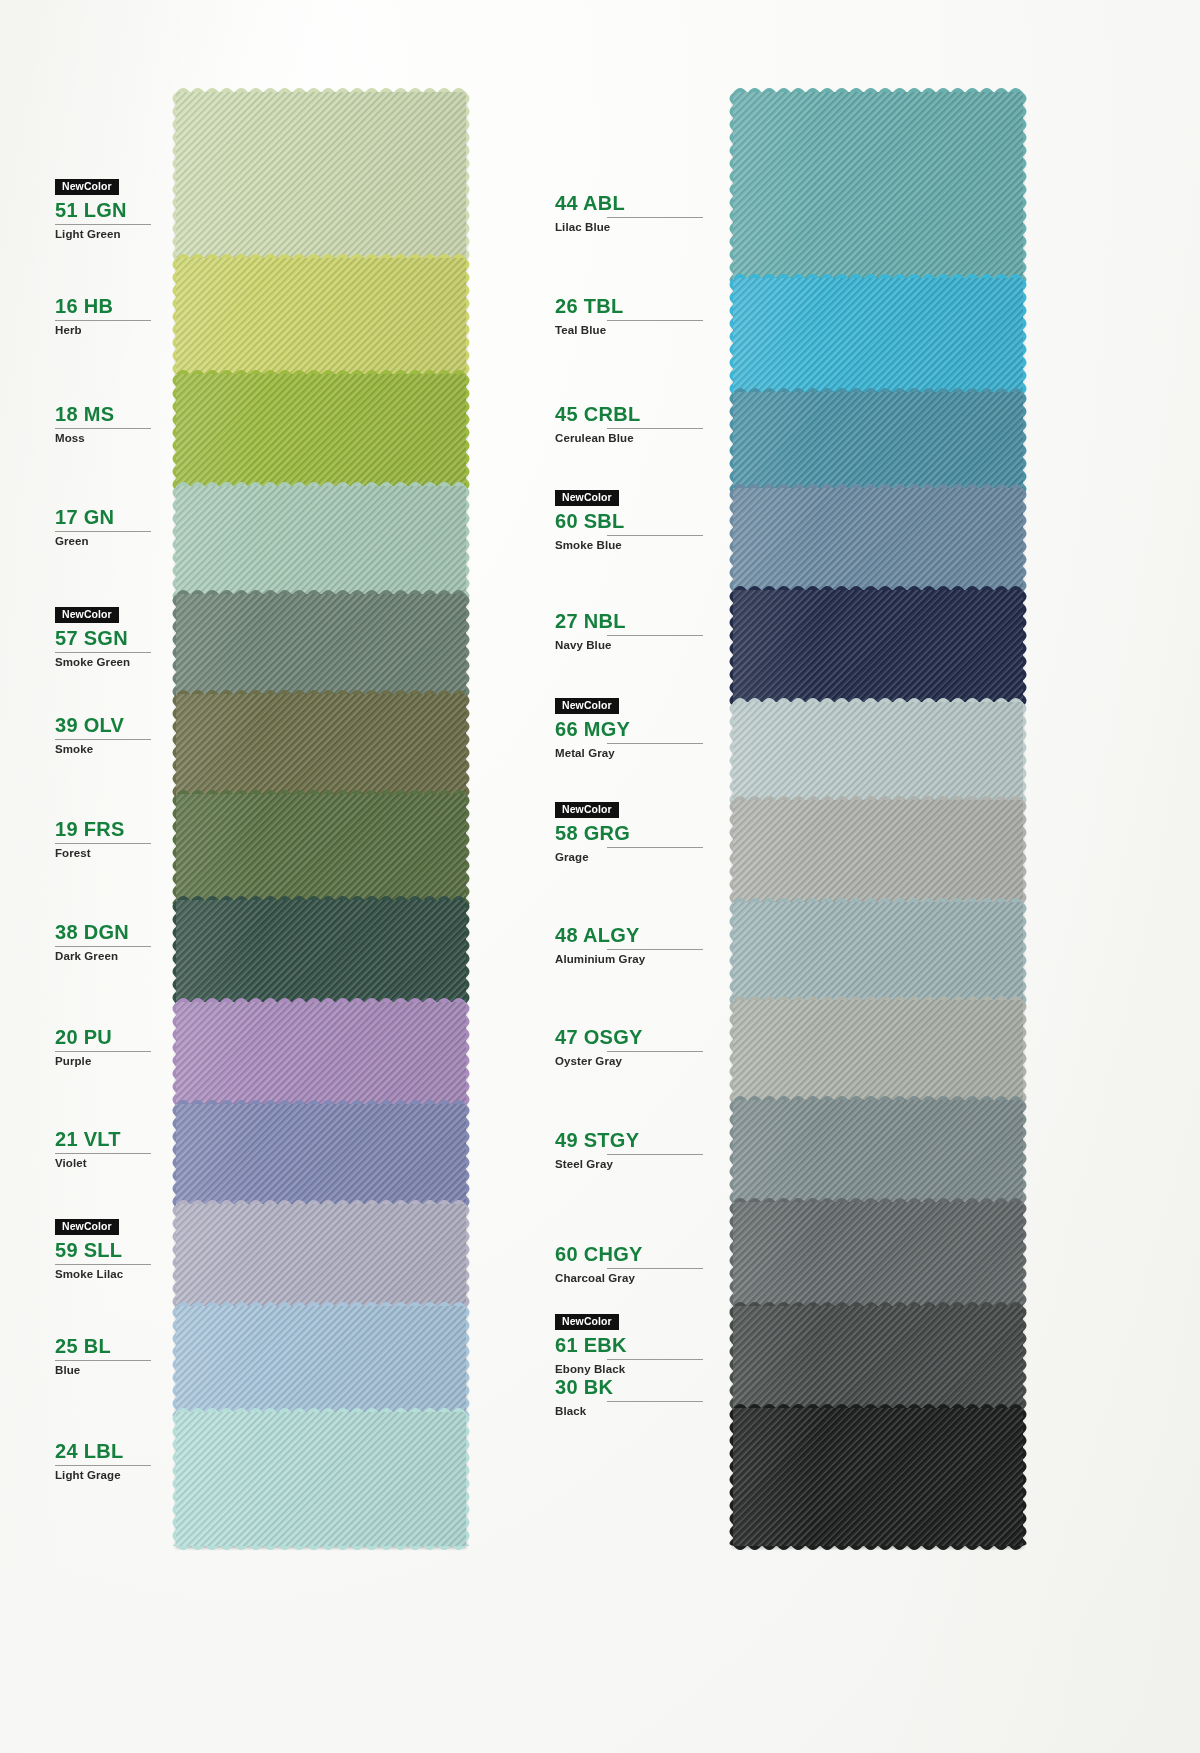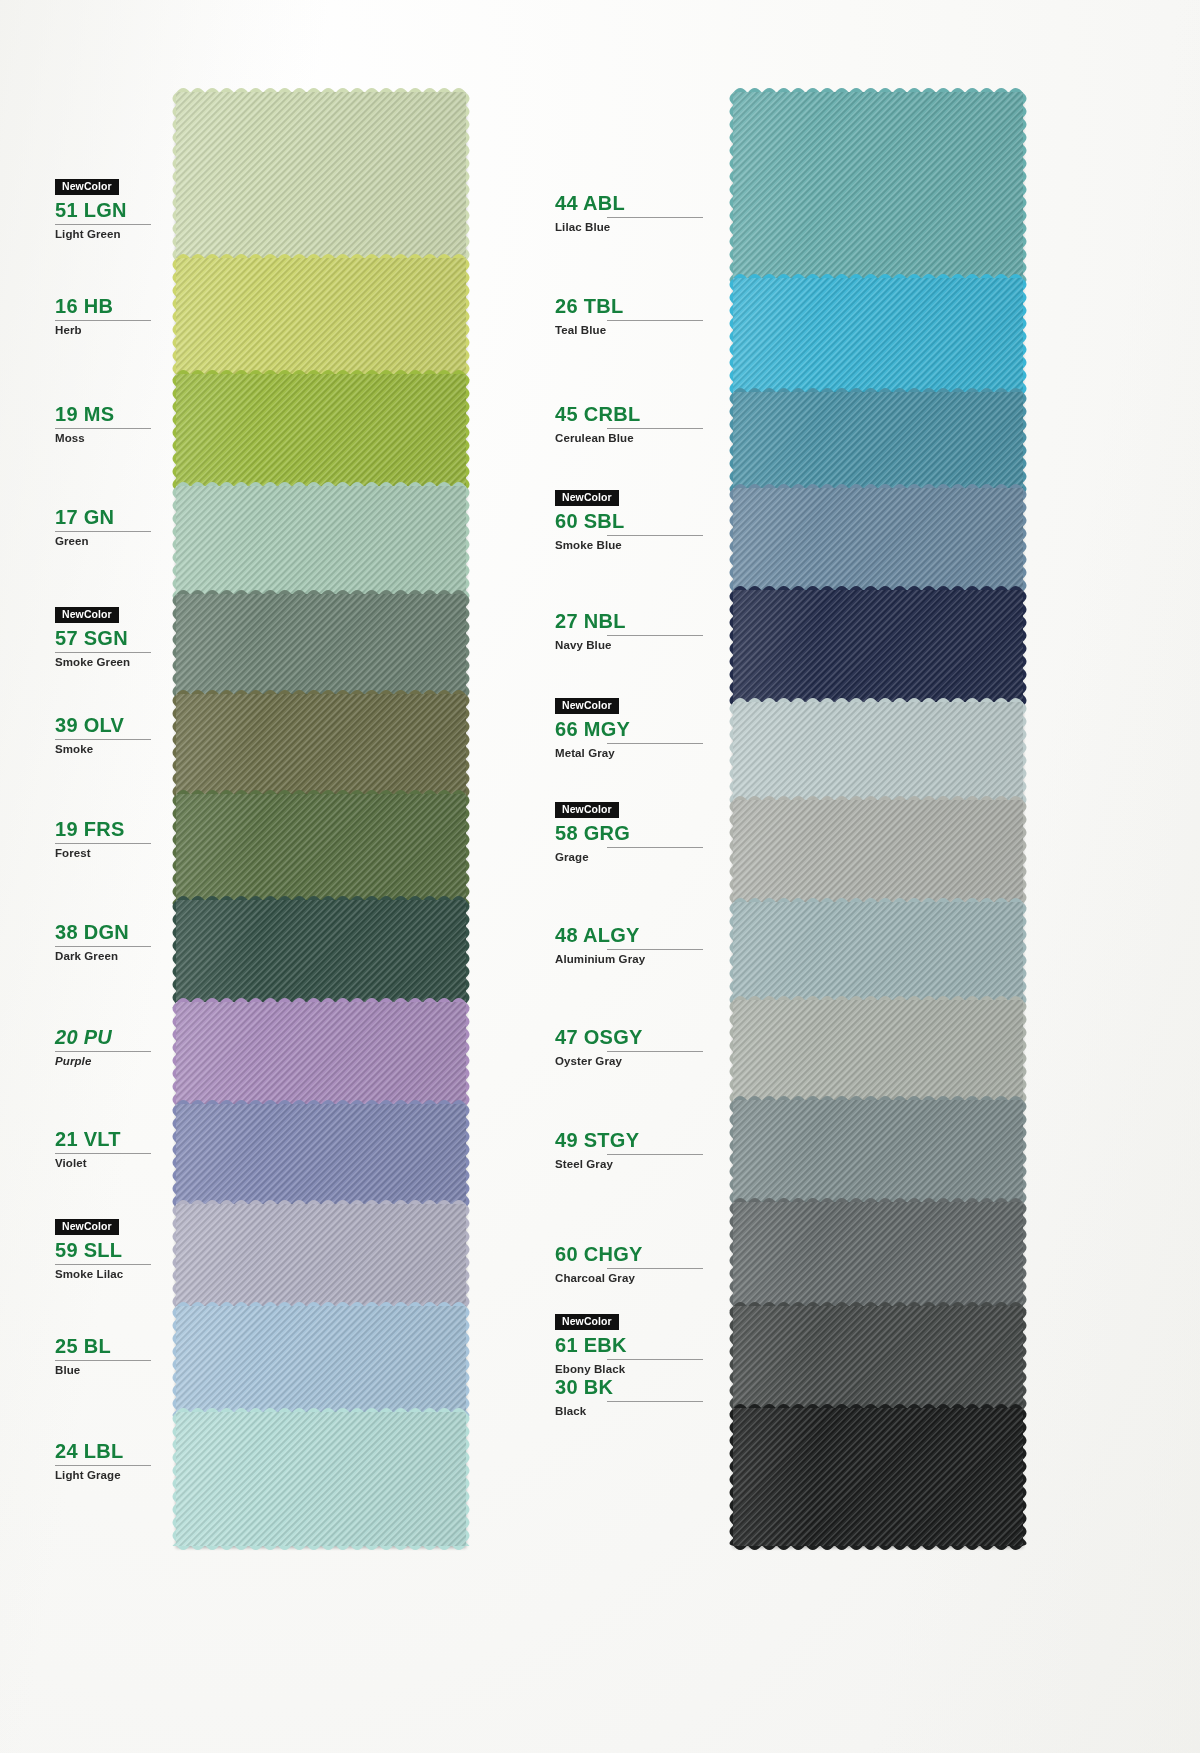--- a/index.html
+++ b/index.html
@@ -751,21 +751,21 @@
     </div>
 
   <div id="col-left-labels">
       <div class="label label-left" style="top: 176px;"><div class="badge">NewColor</div><div class="code">51 LGN</div><hr class="rule"><div class="name">Light Green</div></div>
       <div class="label label-left" style="top: 295px;">
         <div class="code">16 HB</div>
         <hr class="rule">
         <div class="name">Herb</div>
       </div>
       <div class="label label-left" style="top: 403px;">
-        <div class="code">19 MS</div>
+        <div class="code">18 MS</div>
         <hr class="rule">
         <div class="name">Moss</div>
       </div>
       <div class="label label-left" style="top: 506px;">
         <div class="code">17 GN</div>
         <hr class="rule">
         <div class="name">Green</div>
       </div>
       <div class="label label-left" style="top: 604px;"><div class="badge">NewColor</div><div class="code">57 SGN</div><hr class="rule"><div class="name">Smoke Green</div></div>
       <div class="label label-left" style="top: 714px;">
@@ -776,21 +776,21 @@
       <div class="label label-left" style="top: 818px;">
         <div class="code">19 FRS</div>
         <hr class="rule">
         <div class="name">Forest</div>
       </div>
       <div class="label label-left" style="top: 921px;">
         <div class="code">38 DGN</div>
         <hr class="rule">
         <div class="name">Dark Green</div>
       </div>
-      <div class="label label-left" style="top: 1026px; font-style: italic;">
+      <div class="label label-left" style="top: 1026px;">
         <div class="code">20 PU</div>
         <hr class="rule">
         <div class="name">Purple</div>
       </div>
       <div class="label label-left" style="top: 1128px;">
         <div class="code">21 VLT</div>
         <hr class="rule">
         <div class="name">Violet</div>
       </div>
       <div class="label label-left" style="top: 1216px;"><div class="badge">NewColor</div><div class="code">59 SLL</div><hr class="rule"><div class="name">Smoke Lilac</div></div>

